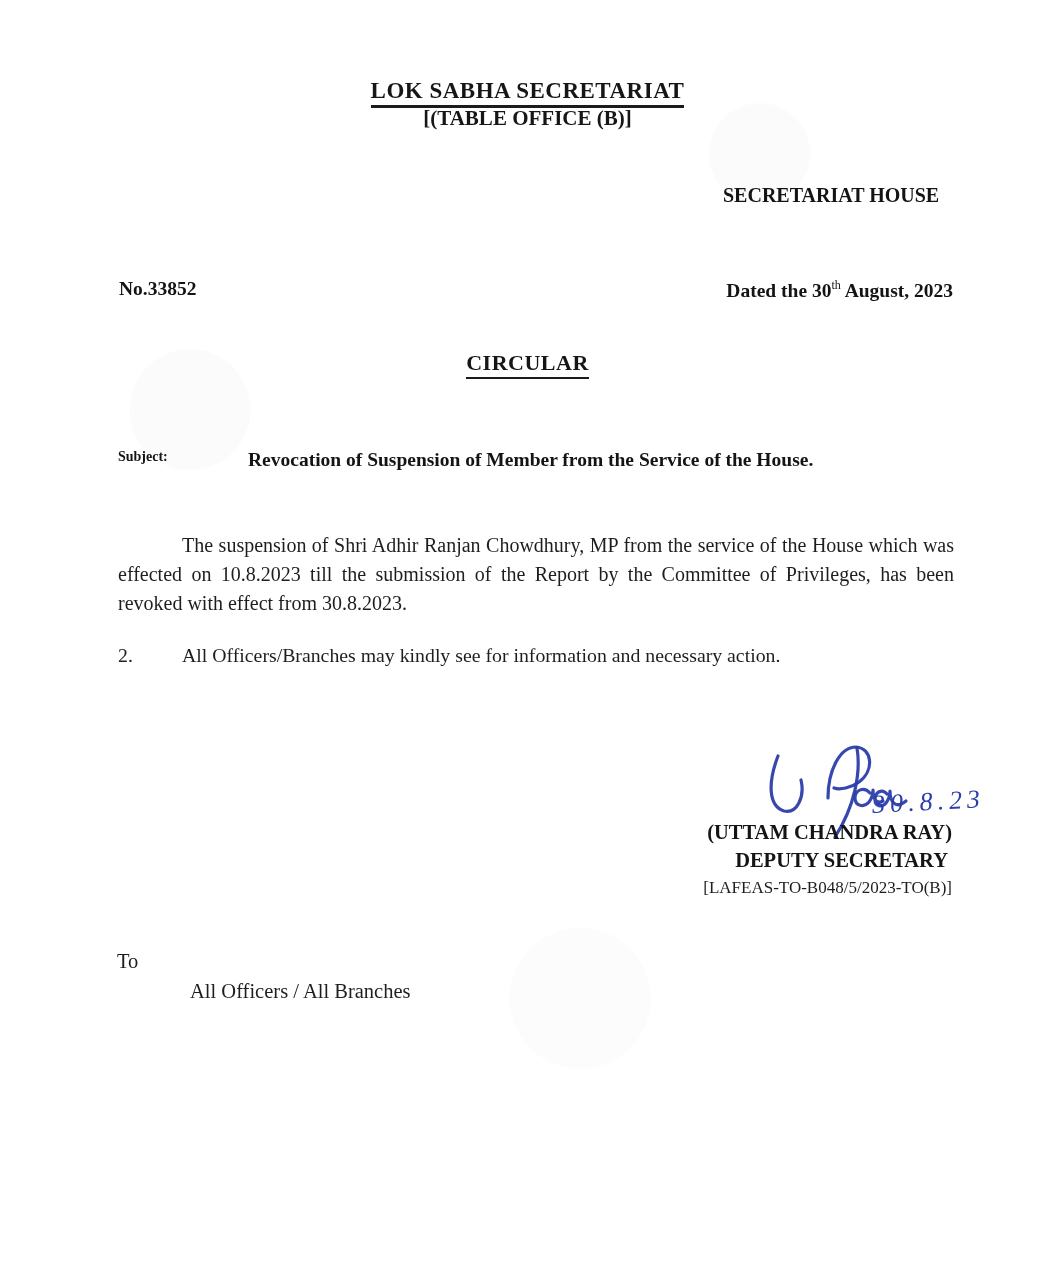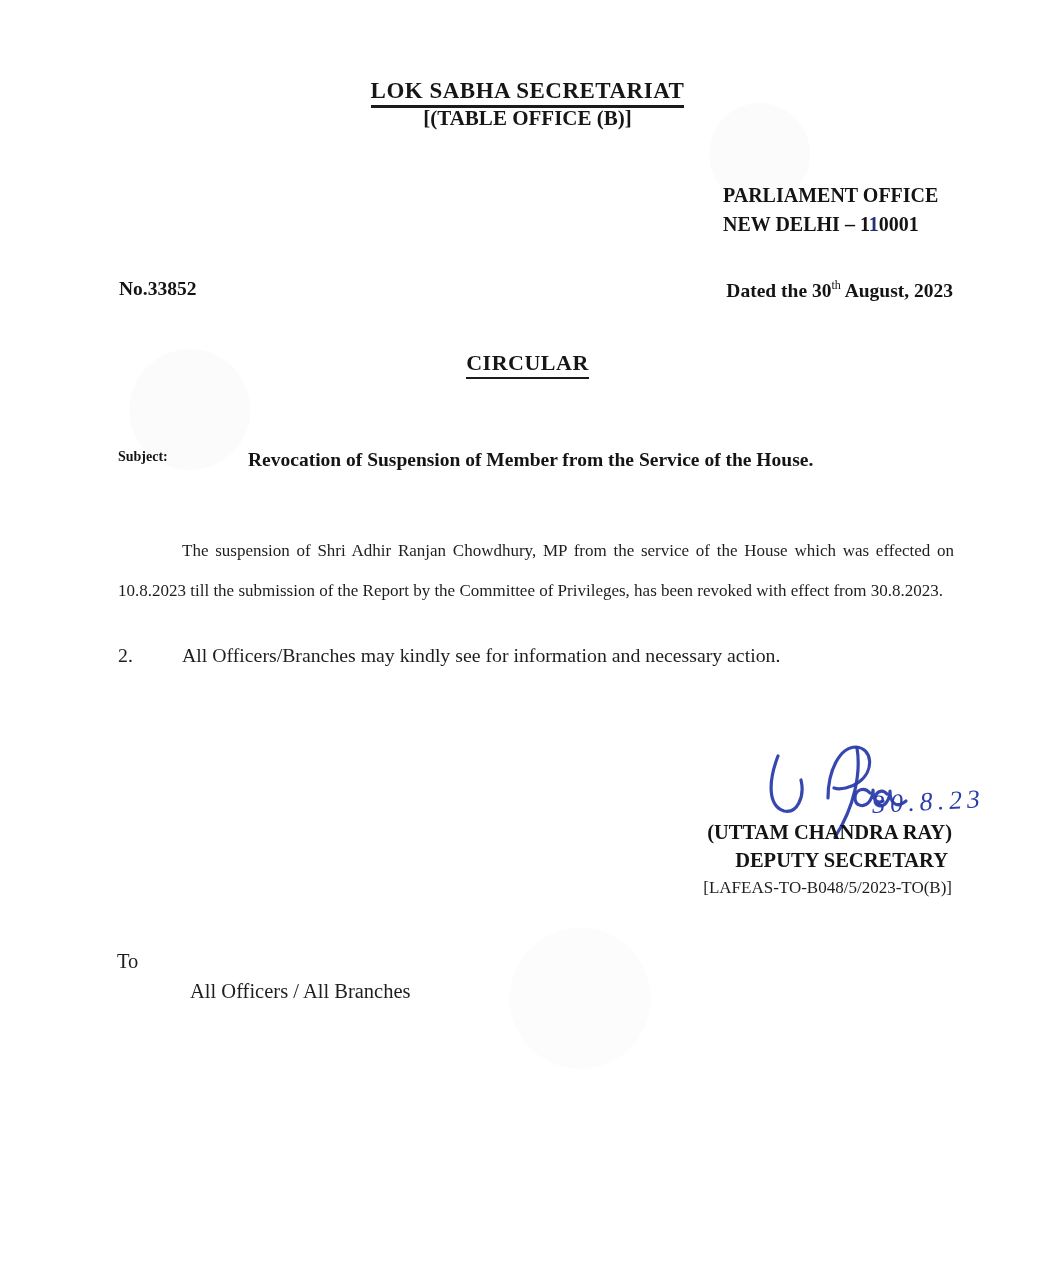--- a/index.html
+++ b/index.html
@@ -51,21 +51,21 @@
     display: inline-block;
     border-bottom: 2.5px solid #1b1b1b;
     padding-bottom: 1px;
   }
 
   .subject-label { top: 449px; left: 118px; font-size: 14px; color: #141414; }
   .subject-text  { top: 449px; left: 248px; width: 706px; font-size: 19.5px; color: #141414; }
 
   .body-para {
     top: 531px; left: 118px; width: 836px;
-    font-size: 17px; line-height: 40px;
+    font-size: 20px; line-height: 29px;
     text-align: justify;
     text-indent: 64px;
     color: #1e1e1e;
   }
   .para2-num  { top: 644px; left: 118px; font-size: 19.8px; color: #1e1e1e; }
   .para2-text { top: 644px; left: 182px; width: 772px; font-size: 19.8px; color: #1e1e1e; }
 
   .signature-svg { top: 740px; left: 756px; width: 160px; height: 104px; }
   .signature-svg path {
     fill: none;
@@ -102,22 +102,21 @@
 <body>
 
 <div class="page">
 
   <div class="abs center office-line b">[(TABLE OFFICE (B)]</div>
   <div class="abs center org-title b">
     <span class="underlined">LOK SABHA SECRETARIAT</span>
   </div>
 
   <div class="abs address-block b">
-    <div>PARLIAMENT OFFICE</div>
-    <div><span>NEW DELHI – 1</span><span class="blue-char">1</span><span>0001</span></div>
+    <div>SECRETARIAT HOUSE</div>
   </div>
 
   <div class="abs ref-no b">No.33852</div>
   <div class="abs date-line b"><span>Dated the 30</span><sup>th</sup><span> August, 2023</span></div>
 
   <div class="abs center circular-title b">
     <span class="underlined">CIRCULAR</span>
   </div>
 
   <div class="abs subject-label b">Subject:</div>

